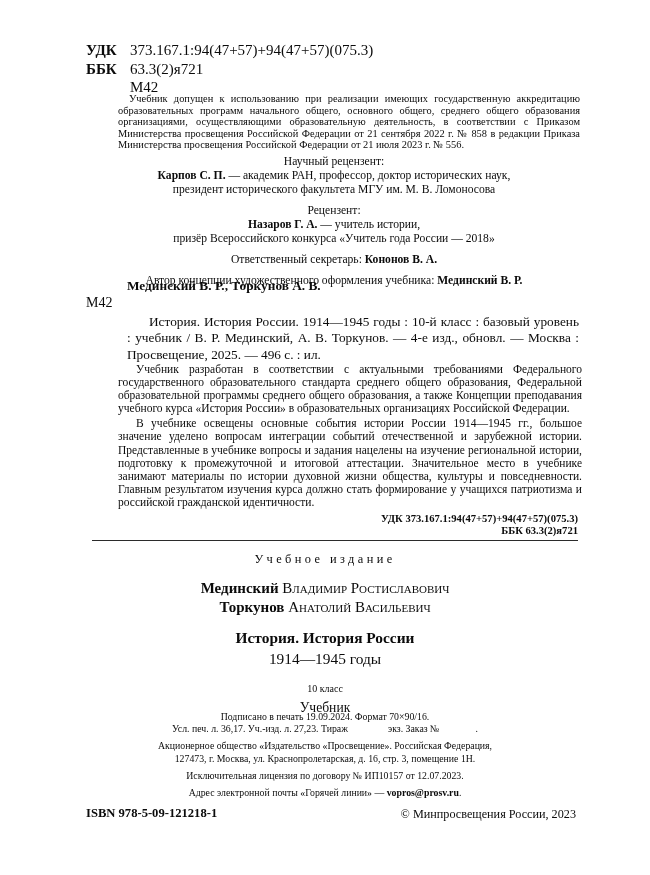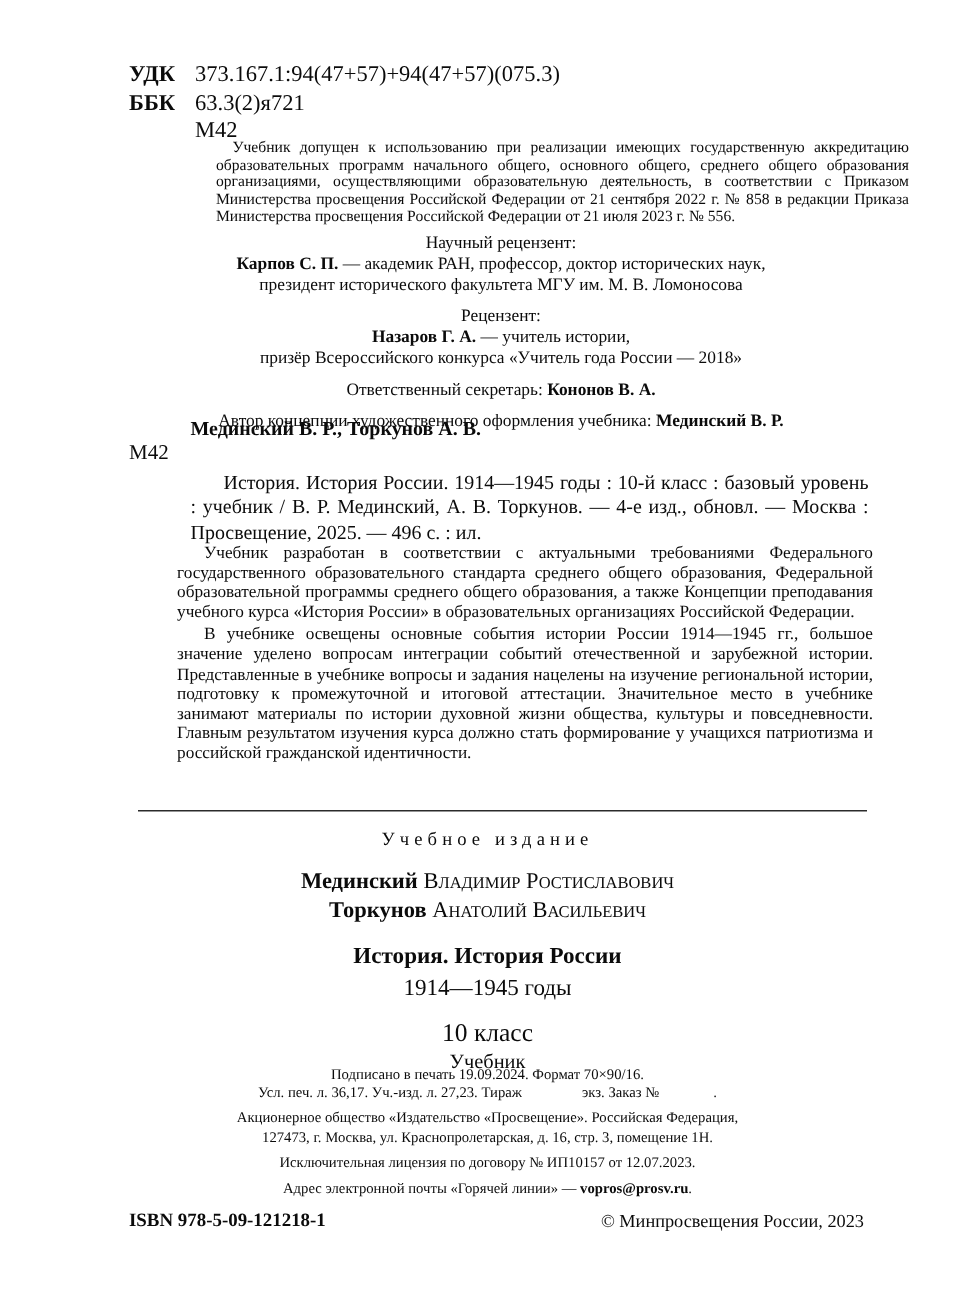--- a/index.html
+++ b/index.html
@@ -46,21 +46,20 @@
   .approval {
     position: absolute;
     left: 118px;
     top: 93px;
     width: 462px;
     font-size: 10.4px;
     line-height: 11.6px;
     text-align: justify;
     text-indent: 11px;
     hyphens: manual;
-    margin-left: 26px;
   }
 
   
   .reviewers {
     position: absolute;
     left: 86px;
     top: 155px;
     width: 496px;
     text-align: center;
     font-size: 11.6px;
@@ -162,21 +161,21 @@
     font-weight: bold;
     line-height: 21px;
     margin-top: 11px;
   }
   .title-years {
     font-size: 15.4px;
     font-weight: normal;
     line-height: 21px;
   }
   .grade {
-    font-size: 17px;
+    font-size: 10px;
     line-height: 19px;
     margin-top: 10px;
   }
   .level {
     font-size: 13.6px;
     line-height: 19px;
   }
   .kind {
     font-size: 13.6px;
     line-height: 19px;
@@ -248,20 +247,24 @@
   <div class="biblio">
     <div class="authors">Мединский В. Р., Торкунов А. В.</div>
     <div class="desc">История. История России. 1914—1945 годы : 10-й класс : базовый уровень : учебник / В. Р. Мединский, А. В. Торкунов. — 4-е изд., обновл. — Москва : Просвещение, 2025. — 496 с. : ил.</div>
   </div>
 
   <div class="annot">
     <p>Учебник разработан в соответствии с актуальными требованиями Федерального государственного образовательного стандарта среднего общего образования, Федеральной образовательной программы среднего общего образования, а также Концепции преподавания учебного курса «История России» в образовательных организациях Российской Федерации.</p>
     <p>В учебнике освещены основные события истории России 1914—1945 гг., большое значение уделено вопросам интеграции событий отечественной и зарубежной истории. Представленные в учебнике вопросы и задания нацелены на изучение региональной истории, подготовку к промежуточной и итоговой аттестации. Значительное место в учебнике занимают материалы по истории духовной жизни общества, культуры и повседневности. Главным результатом изучения курса должно стать формирование у учащихся патриотизма и российской гражданской идентичности.</p>
   </div>
 
+  <div class="udk-repeat">
+    <div>УДК 373.167.1:94(47+57)+94(47+57)(075.3)</div>
+    <div>ББК 63.3(2)я721</div>
+  </div>
 
   <div class="divider"></div>
 
   <div class="imprint">
     <div class="ed-head">Учебное издание</div>
     <div class="auth-name"><span class="sur">Мединский </span><span class="giv">Владимир Ростиславович</span></div>
     <div class="auth-name"><span class="sur">Торкунов </span><span class="giv">Анатолий Васильевич</span></div>
     <div class="title-main">История. История России</div>
     <div class="title-years">1914—1945 годы</div>
     <div class="grade">10 класс</div>

